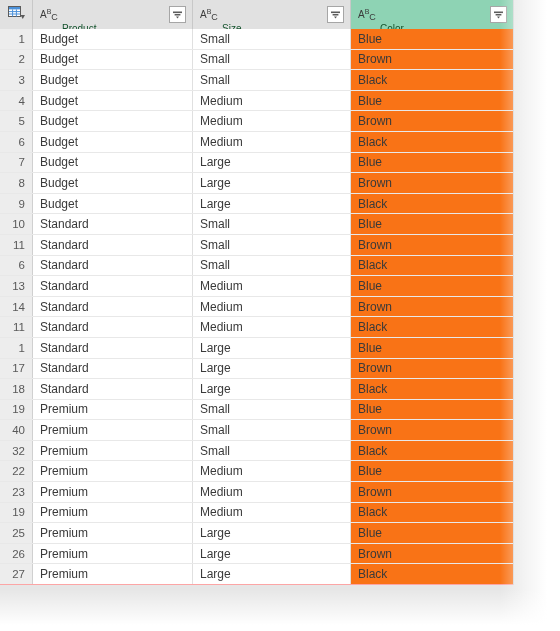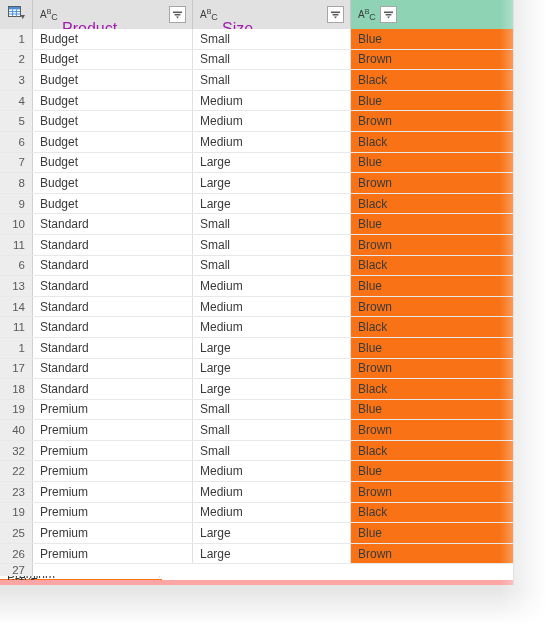--- a/index.html
+++ b/index.html
@@ -106,22 +106,22 @@
     vertical-align: super;
     line-height: 0;
   }
   .type-icon sub {
     font-size: 9px;
     vertical-align: -0.22em;
     line-height: 0;
   }
   .col-title {
     flex: 1 1 auto;
-    font-size: 16px;
-    color: #a21caf;
+    font-size: 10px;
+    color: #14532d;
     white-space: nowrap;
     overflow: hidden;
     text-overflow: ellipsis;
     margin-top: 28px;
   }
   .filter-btn {
     flex: 0 0 auto;
     width: 17px;
     height: 17px;
     margin-right: 6px;
@@ -134,21 +134,21 @@
     cursor: pointer;
   }
 
   
   .row {
     display: flex;
     height: 20.6px;
     box-sizing: border-box;
     border-bottom: 1px solid #e8e8e8;
   }
-  .row:last-child { border-bottom: 5px solid #fca5a5; flex-direction: column; }
+  .row:last-child { border-bottom: 1px solid #fca5a5; }
 
   .rownum {
     width: 33px;
     min-width: 33px;
     box-sizing: border-box;
     background: #ededed;
     border-right: 1px solid #d0d0d0;
     color: #595959;
     font-size: 11.5px;
     display: flex;
@@ -217,20 +217,21 @@
           <svg width="9" height="8" viewBox="0 0 9 8">
             <rect x="0" y="0.5" width="9" height="1.6" fill="#5b5b5b"></rect>
             <rect x="1.6" y="3" width="5.8" height="1.5" fill="#5b5b5b"></rect>
             <polygon points="3,5.4 6,5.4 4.5,7.6" fill="#5b5b5b"></polygon>
           </svg>
         </span>
       </div>
 
       <div class="col-header c-color selected">
         <span class="type-icon">A<sup>B</sup><sub>C</sub></span>
+        <span class="col-title">Color</span>
         <span class="filter-btn">
           <svg width="9" height="8" viewBox="0 0 9 8">
             <rect x="0" y="0.5" width="9" height="1.6" fill="#5b5b5b"></rect>
             <rect x="1.6" y="3" width="5.8" height="1.5" fill="#5b5b5b"></rect>
             <polygon points="3,5.4 6,5.4 4.5,7.6" fill="#5b5b5b"></polygon>
           </svg>
         </span>
       </div>
 
     </div>

